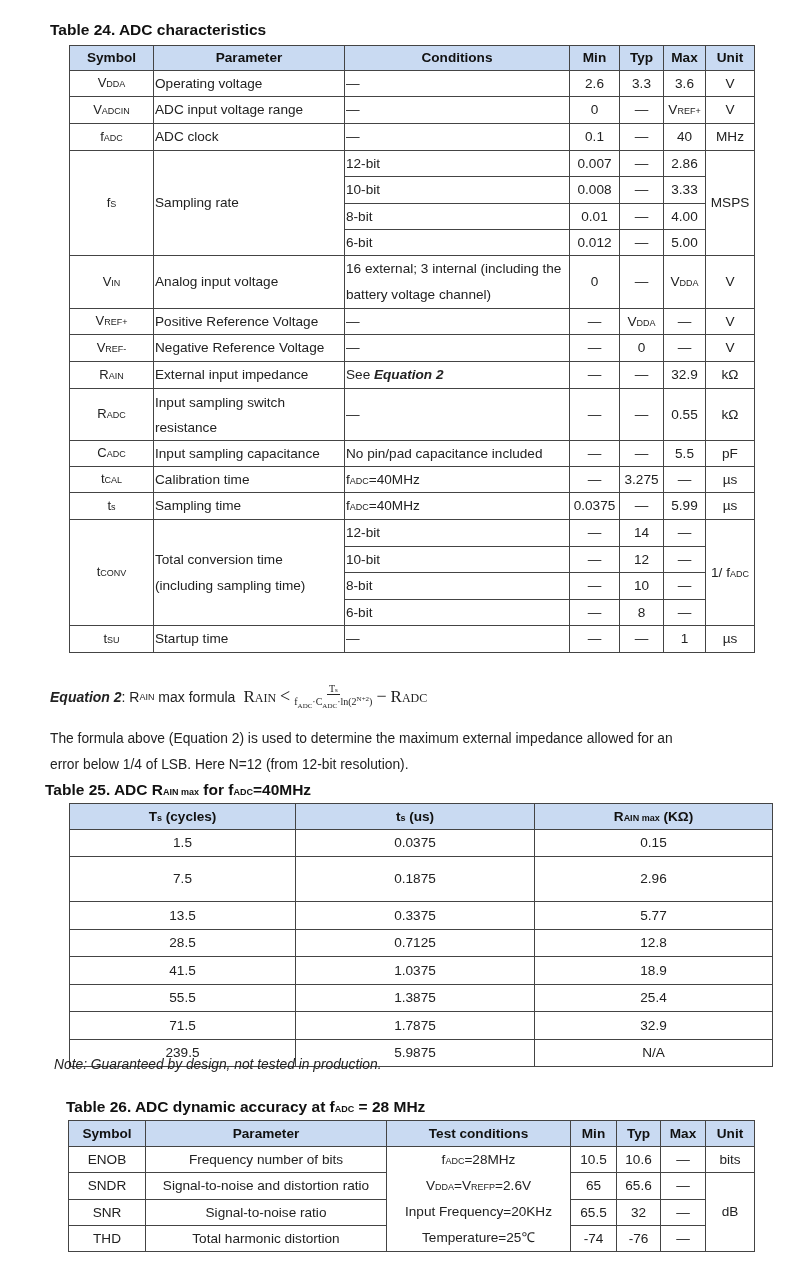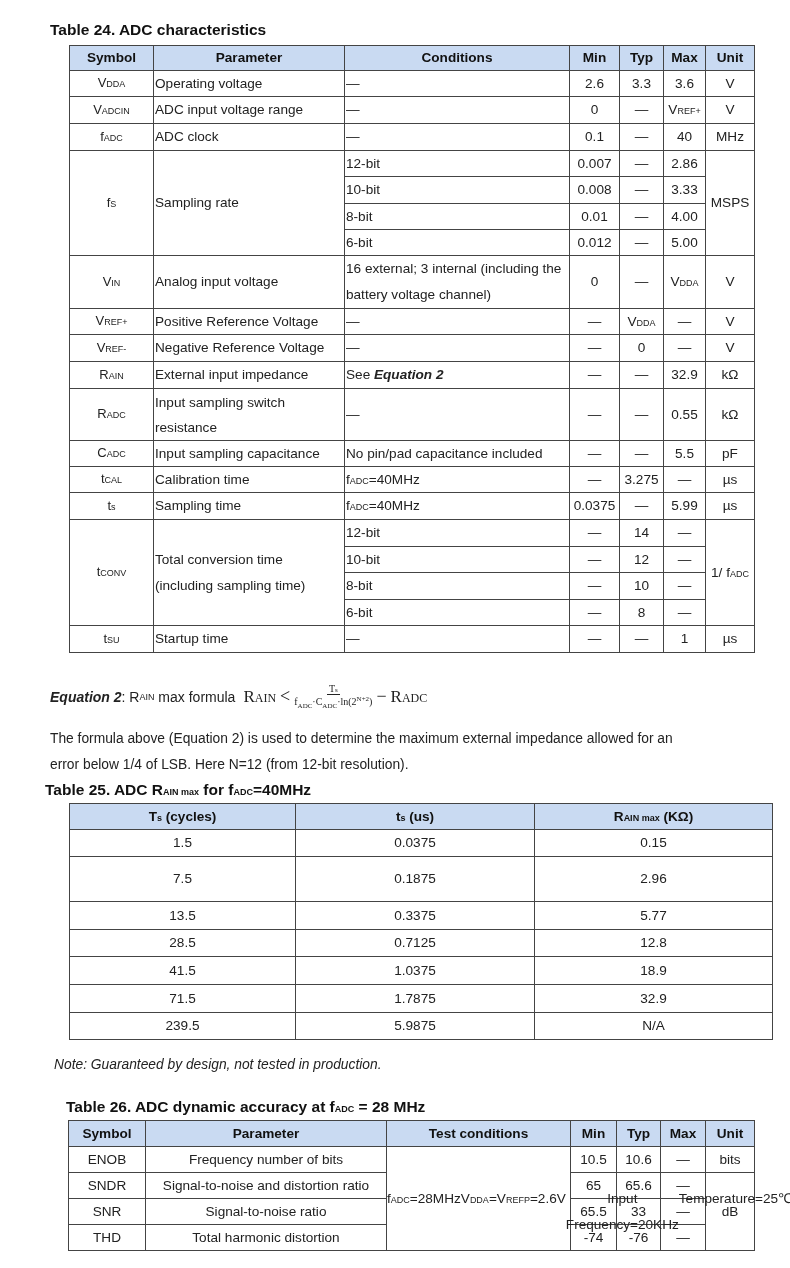--- a/index.html
+++ b/index.html
@@ -280,20 +280,25 @@
   <tr style="height:27px">
         <td class="c">28.5</td>
         <td class="c">0.7125</td>
         <td class="c">12.8</td>
       </tr>
   <tr style="height:28px">
         <td class="c">41.5</td>
         <td class="c">1.0375</td>
         <td class="c">18.9</td>
       </tr>
+  <tr style="height:27px">
+        <td class="c">55.5</td>
+        <td class="c">1.3875</td>
+        <td class="c">25.4</td>
+      </tr>
   <tr style="height:28px">
         <td class="c">71.5</td>
         <td class="c">1.7875</td>
         <td class="c">32.9</td>
       </tr>
   <tr style="height:27px">
         <td class="c">239.5</td>
         <td class="c">5.9875</td>
         <td class="c">N/A</td>
       </tr>
@@ -323,21 +328,21 @@
     <th>Test conditions</th>
     <th>Min</th>
     <th>Typ</th>
     <th>Max</th>
     <th>Unit</th>
   </tr>
   <tr style="height:26px">
     <td class="c">ENOB</td>
     <td class="c">Frequency number of bits</td>
     <td class="c" rowspan="4" style="border-bottom:1.4px solid #444;">
-      <div style="display:flex; flex-direction:row; justify-content:space-around; height:100%;">
+      <div style="display:flex; flex-direction:column; justify-content:space-around; height:100%;">
         <div style="height:26px; line-height:26px"><span>f</span><span class="sub">ADC</span><span>=28MHz</span></div>
         <div style="height:26px; line-height:26px"><span>V</span><span class="sub">DDA</span><span>=V</span><span class="sub">REFP</span><span>=2.6V</span></div>
         <div style="height:26px; line-height:26px">Input Frequency=20KHz</div>
         <div style="height:26px; line-height:26px">Temperature=25℃</div>
       </div>
     </td>
     <td class="c">10.5</td>
     <td class="c">10.6</td>
     <td class="c">—</td>
     <td class="c">bits</td>
@@ -347,21 +352,21 @@
     <td class="c">Signal-to-noise and distortion ratio</td>
     <td class="c">65</td>
     <td class="c">65.6</td>
     <td class="c">—</td>
     <td class="c" rowspan="3">dB</td>
   </tr>
   <tr style="height:26px">
     <td class="c">SNR</td>
     <td class="c">Signal-to-noise ratio</td>
     <td class="c">65.5</td>
-    <td class="c">33</td>
+    <td class="c">32</td>
     <td class="c">—</td>
   </tr>
   <tr style="height:26px">
     <td class="c">THD</td>
     <td class="c">Total harmonic distortion</td>
     <td class="c">-74</td>
     <td class="c">-76</td>
     <td class="c">—</td>
   </tr>
 </tbody>

